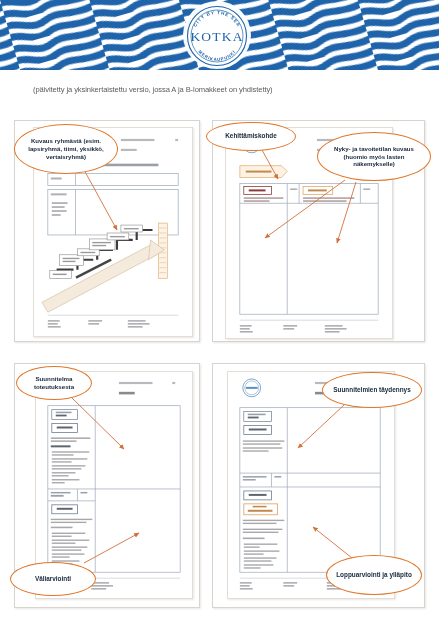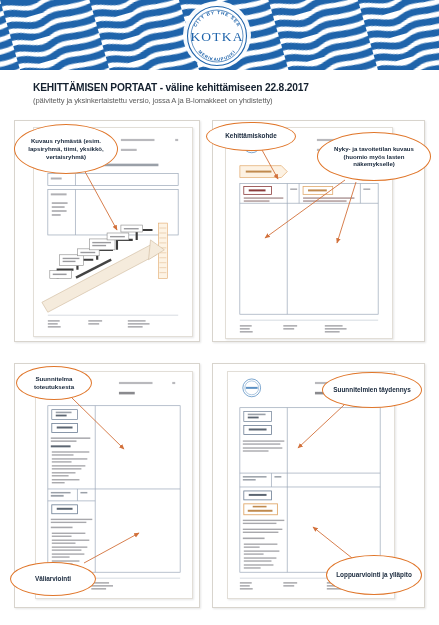--- a/index.html
+++ b/index.html
@@ -128,21 +128,20 @@
         <textPath href="#arcTop" startOffset="50%" text-anchor="middle">CITY BY THE SEA</textPath>
       </text>
       <text font-family="Liberation Sans, sans-serif" font-size="4.4" fill="#1f64ab" letter-spacing="0.75" font-weight="bold">
         <textPath href="#arcBot" startOffset="50%" text-anchor="middle">MERIKAUPUNKI</textPath>
       </text>
       <text x="33" y="38" text-anchor="middle" font-family="Liberation Serif, serif" font-size="13.5" letter-spacing="1.2" fill="#1f64ab">KOTKA</text>
     </svg>
   </div>
 
   <div class="title-block">
-    <div class="doc-title">KEHITTÄMISEN PORTAAT - väline kehittämiseen 22.8.2017</div>
     <div class="doc-subtitle">(päivitetty ja yksinkertaistettu versio, jossa A ja B-lomakkeet on yhdistetty)</div>
   </div>
 
   <div class="quad" id="quad-tl">
     <div class="sheet" style="left:18px; top:6px; width:160px; height:210px;">
       <svg viewBox="0 0 160 210" preserveAspectRatio="none" aria-hidden="true">
         <rect x="0" y="0" width="160" height="210" fill="#fff"></rect>
 
         <rect x="88" y="11" width="34" height="2.2" fill="#b9b9bd"></rect>
         <rect x="143" y="11" width="3" height="2.2" fill="#b9b9bd"></rect>

